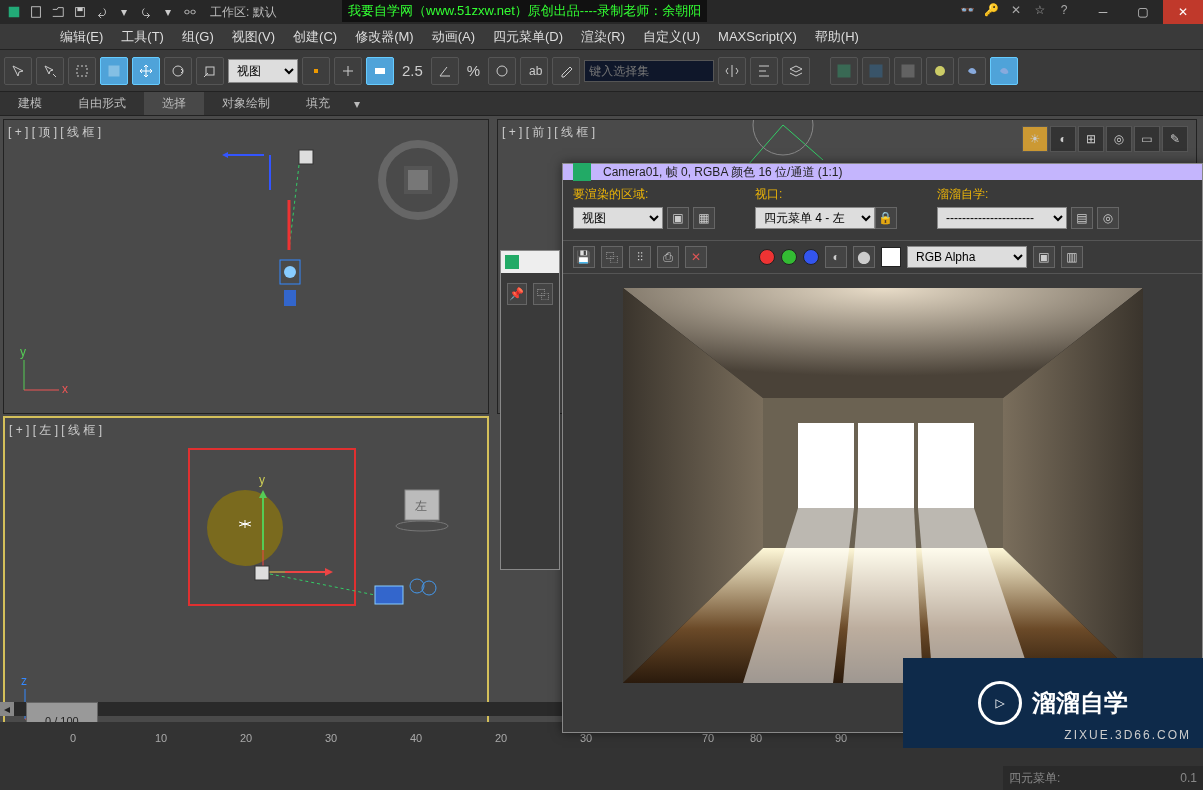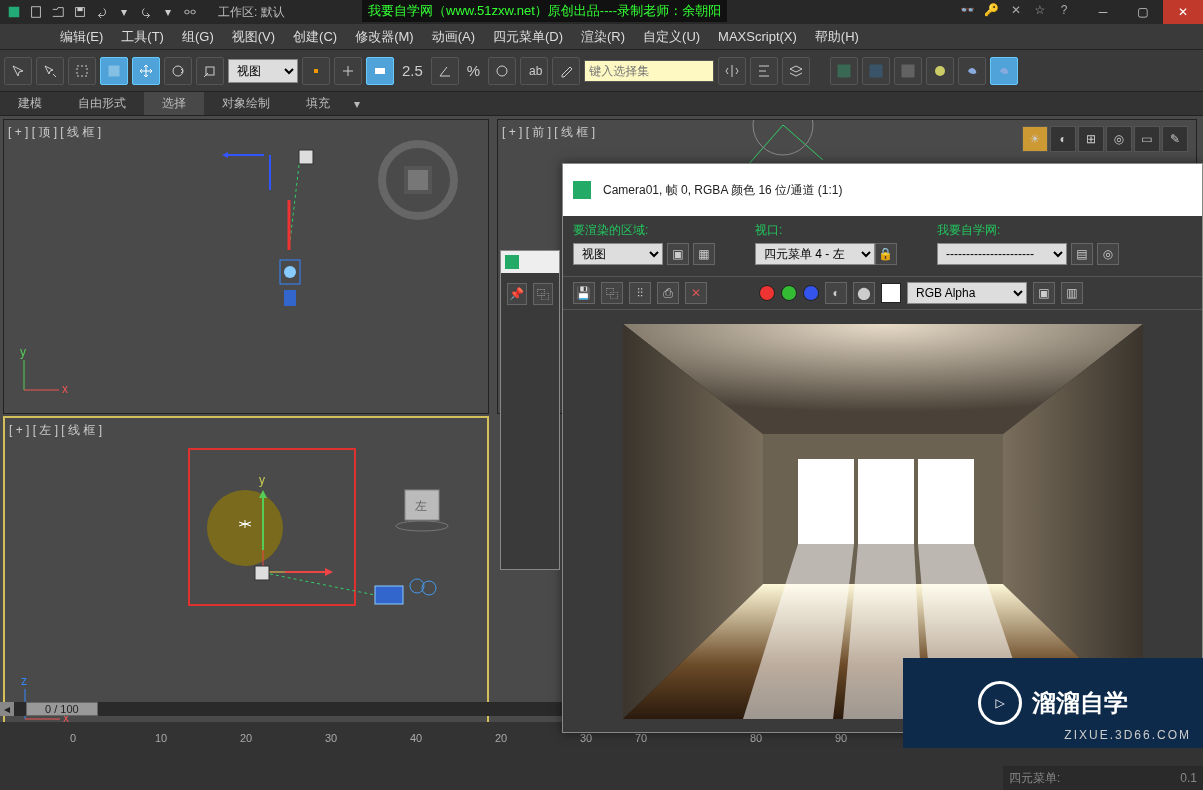--- a/index.html
+++ b/index.html
@@ -1,62 +1,62 @@
 <!DOCTYPE html>
 <html><head>
 <meta charset="utf-8">
 <style>
 *{margin:0;padding:0;box-sizing:border-box;font-family:"Microsoft YaHei",Arial,sans-serif;font-size:12px;user-select:none}
 body{width:1203px;height:790px;background:#333;overflow:hidden;position:relative}
 .titlebar{height:24px;background:#282828;display:flex;align-items:center;position:relative}
 .tb-left{display:flex;align-items:center;gap:2px;padding-left:4px}
 .tb-icon{width:20px;height:20px;display:flex;align-items:center;justify-content:center;color:#ccc}
 .tb-icon svg{width:14px;height:14px}
-.workspace{color:#bbb;margin-left:16px}
-.banner{position:absolute;left:362px;top:0;color:#3f3;background:#111;padding:2px 6px;font-size:13px}
+.workspace{color:#bbb;margin-left:8px}
+.banner{position:absolute;left:342px;top:0;color:#3f3;background:#111;padding:2px 6px;font-size:13px}
 .winctrl{position:absolute;right:0;top:0;display:flex}
 .winctrl div{width:40px;height:24px;display:flex;align-items:center;justify-content:center;color:#ccc}
 .winctrl .close{background:#c0392b;color:#fff}
 .syslinks{position:absolute;right:130px;top:3px;display:flex;gap:6px;color:#aaa}
 .syslinks span{width:18px;text-align:center}
 .menubar{height:26px;background:#3a3a3a;display:flex;align-items:center;padding-left:60px;gap:18px;border-bottom:1px solid #222}
 .menubar span{color:#ddd;font-size:13px}
 .toolbar{height:42px;background:#3a3a3a;display:flex;align-items:center;padding:0 4px;gap:4px;border-bottom:1px solid #222}
 .tbtn{width:28px;height:28px;border:1px solid #555;background:#3e3e3e;display:flex;align-items:center;justify-content:center;color:#ccc;border-radius:2px}
 .tbtn.active{background:#4fa3d9;border-color:#6cf}
 .tbtn svg{width:16px;height:16px}
 .sel{height:24px;background:#ddd;border:1px solid #888;padding:0 4px;min-width:70px}
 .spinner{color:#ccc;font-size:15px;padding:0 4px}
-.sel-set{width:130px;height:22px;background:#fef9c3;border:1px solid #555;color:#888;padding:0 4px}
+.sel-set{width:130px;height:22px;background:#0f172a;border:1px solid #555;color:#888;padding:0 4px}
 .ribbon{height:24px;background:#333;display:flex;align-items:center;border-bottom:1px solid #222}
 .ribbon span{padding:0 18px;color:#bbb;height:100%;display:flex;align-items:center}
 .ribbon span.on{background:#484848}
 .vp-area{position:relative;height:630px;background:#4a4a4a}
 .vp{position:absolute;background:#4a4a4a;border:1px solid #222}
 .vp.active{border:2px solid #d4c05a}
 .vp-label{position:absolute;top:4px;left:4px;color:#ccc;font-size:12px}
 .vp-top{left:3px;top:3px;width:486px;height:295px}
 .vp-front{left:497px;top:3px;width:700px;height:295px}
 .vp-left{left:3px;top:300px;width:486px;height:328px}
 .cube{position:absolute;right:30px;top:20px;width:80px;height:80px}
 .cube .ring{width:80px;height:80px;border:8px solid #666;border-radius:50%}
 .cube .face{position:absolute;left:26px;top:26px;width:28px;height:28px;background:#777;border:4px solid #555}
 .axis{position:absolute;left:10px;bottom:10px}
 .axis svg{width:60px;height:60px}
 .slider-bar{position:absolute;bottom:16px;left:0;width:100%;height:14px;background:#2a2a2a;display:flex}
-.slider-knob{background:#999;padding:0 18px;font-size:11px;color:#222;border:1px solid #666;margin-left:12px}
+.slider-knob{background:#999;padding:12px 18px;font-size:11px;color:#222;border:1px solid #666;margin-left:12px}
 .slider-arrow{width:14px;background:#888;color:#222;text-align:center}
 .timeline{position:absolute;bottom:0;left:0;width:100%;height:24px;background:#333;display:flex;align-items:flex-end;color:#888;font-size:11px}
 .tick{position:absolute;bottom:2px;font-size:11px;color:#aaa}
 .render-win{position:absolute;left:562px;top:163px;width:641px;height:570px;background:#3a3a3a;border:1px solid #888;box-shadow:0 0 10px rgba(0,0,0,.5)}
-.rw-title{height:52px;background:#ffffff;display:flex;align-items:center;padding:0 10px;color:#222;font-size:14px}
+.rw-title{height:16px;background:#c4b5fd;display:flex;align-items:center;padding:0 10px;color:#222;font-size:14px}
 .rw-title .ic{width:18px;height:18px;background:#2a6;margin-right:12px}
 .rw-row1{height:60px;padding:6px 10px;display:flex;gap:40px;background:#3a3a3a}
 .rw-col{display:flex;flex-direction:column;gap:4px}
-.rw-col label{color:#22c55e;font-size:12px}
+.rw-col label{color:#eab308;font-size:12px}
 .rw-sel{height:22px;background:#ddd;border:1px solid #888;min-width:90px;padding:0 4px}
 .mini-btn{width:22px;height:22px;background:#444;border:1px solid #666;display:inline-flex;align-items:center;justify-content:center;color:#ccc}
 .rw-row2{height:34px;padding:4px 10px;display:flex;align-items:center;gap:6px;background:#3a3a3a;border-top:1px solid #555;border-bottom:1px solid #555}
 .dot{width:16px;height:16px;border-radius:50%;border:1px solid #222}
 .swatch{width:20px;height:20px;background:#fff;border:1px solid #222}
 .render-view{margin:14px auto;width:520px;height:395px;position:relative;background:#1a1a1a}
 .wm{position:absolute;right:0;bottom:42px;width:300px;height:90px;background:#0e2a4a;display:flex;align-items:center;justify-content:center;gap:10px;color:#fff}
 .wm .logo{width:44px;height:44px;border:3px solid #fff;border-radius:50%;display:flex;align-items:center;justify-content:center}
 .wm .txt{font-size:24px;font-weight:bold}
 .wm .sub{position:absolute;bottom:6px;right:12px;font-size:12px;color:#ccc;letter-spacing:2px}
@@ -358,21 +358,21 @@
     <div class="slider-arrow" style="margin-left:auto">▸</div>
   </div>
   <div class="timeline">
     <span class="tick" style="left:70px">0</span>
     <span class="tick" style="left:155px">10</span>
     <span class="tick" style="left:240px">20</span>
     <span class="tick" style="left:325px">30</span>
     <span class="tick" style="left:410px">40</span>
     <span class="tick" style="left:495px">20</span>
     <span class="tick" style="left:580px">30</span>
-    <span class="tick" style="left:635px">70</span>
+    <span class="tick" style="left:702px">70</span>
     <span class="tick" style="left:750px">80</span>
     <span class="tick" style="left:835px">90</span>
     <span class="tick" style="left:920px">100</span>
   </div>
 </div>
 
 <div class="render-win">
   <div class="rw-title">
     <div class="ic"></div>
     <span>Camera01, 帧 0, RGBA 颜色 16 位/通道 (1:1)</span>
@@ -387,21 +387,21 @@
       </div>
     </div>
     <div class="rw-col">
       <label>视口:</label>
       <div style="display:flex;gap:0">
         <select class="rw-sel" style="min-width:120px"><option>四元菜单 4 - 左</option></select>
         <div class="mini-btn">🔒</div>
       </div>
     </div>
     <div class="rw-col">
-      <label>我要自学网:</label>
+      <label>溜溜自学:</label>
       <div style="display:flex;gap:4px">
         <select class="rw-sel" style="min-width:130px"><option>----------------------</option></select>
         <div class="mini-btn">▤</div>
         <div class="mini-btn">◎</div>
       </div>
     </div>
   </div>
   <div class="rw-row2">
     <div class="mini-btn">💾</div>
     <div class="mini-btn">⿻</div>

